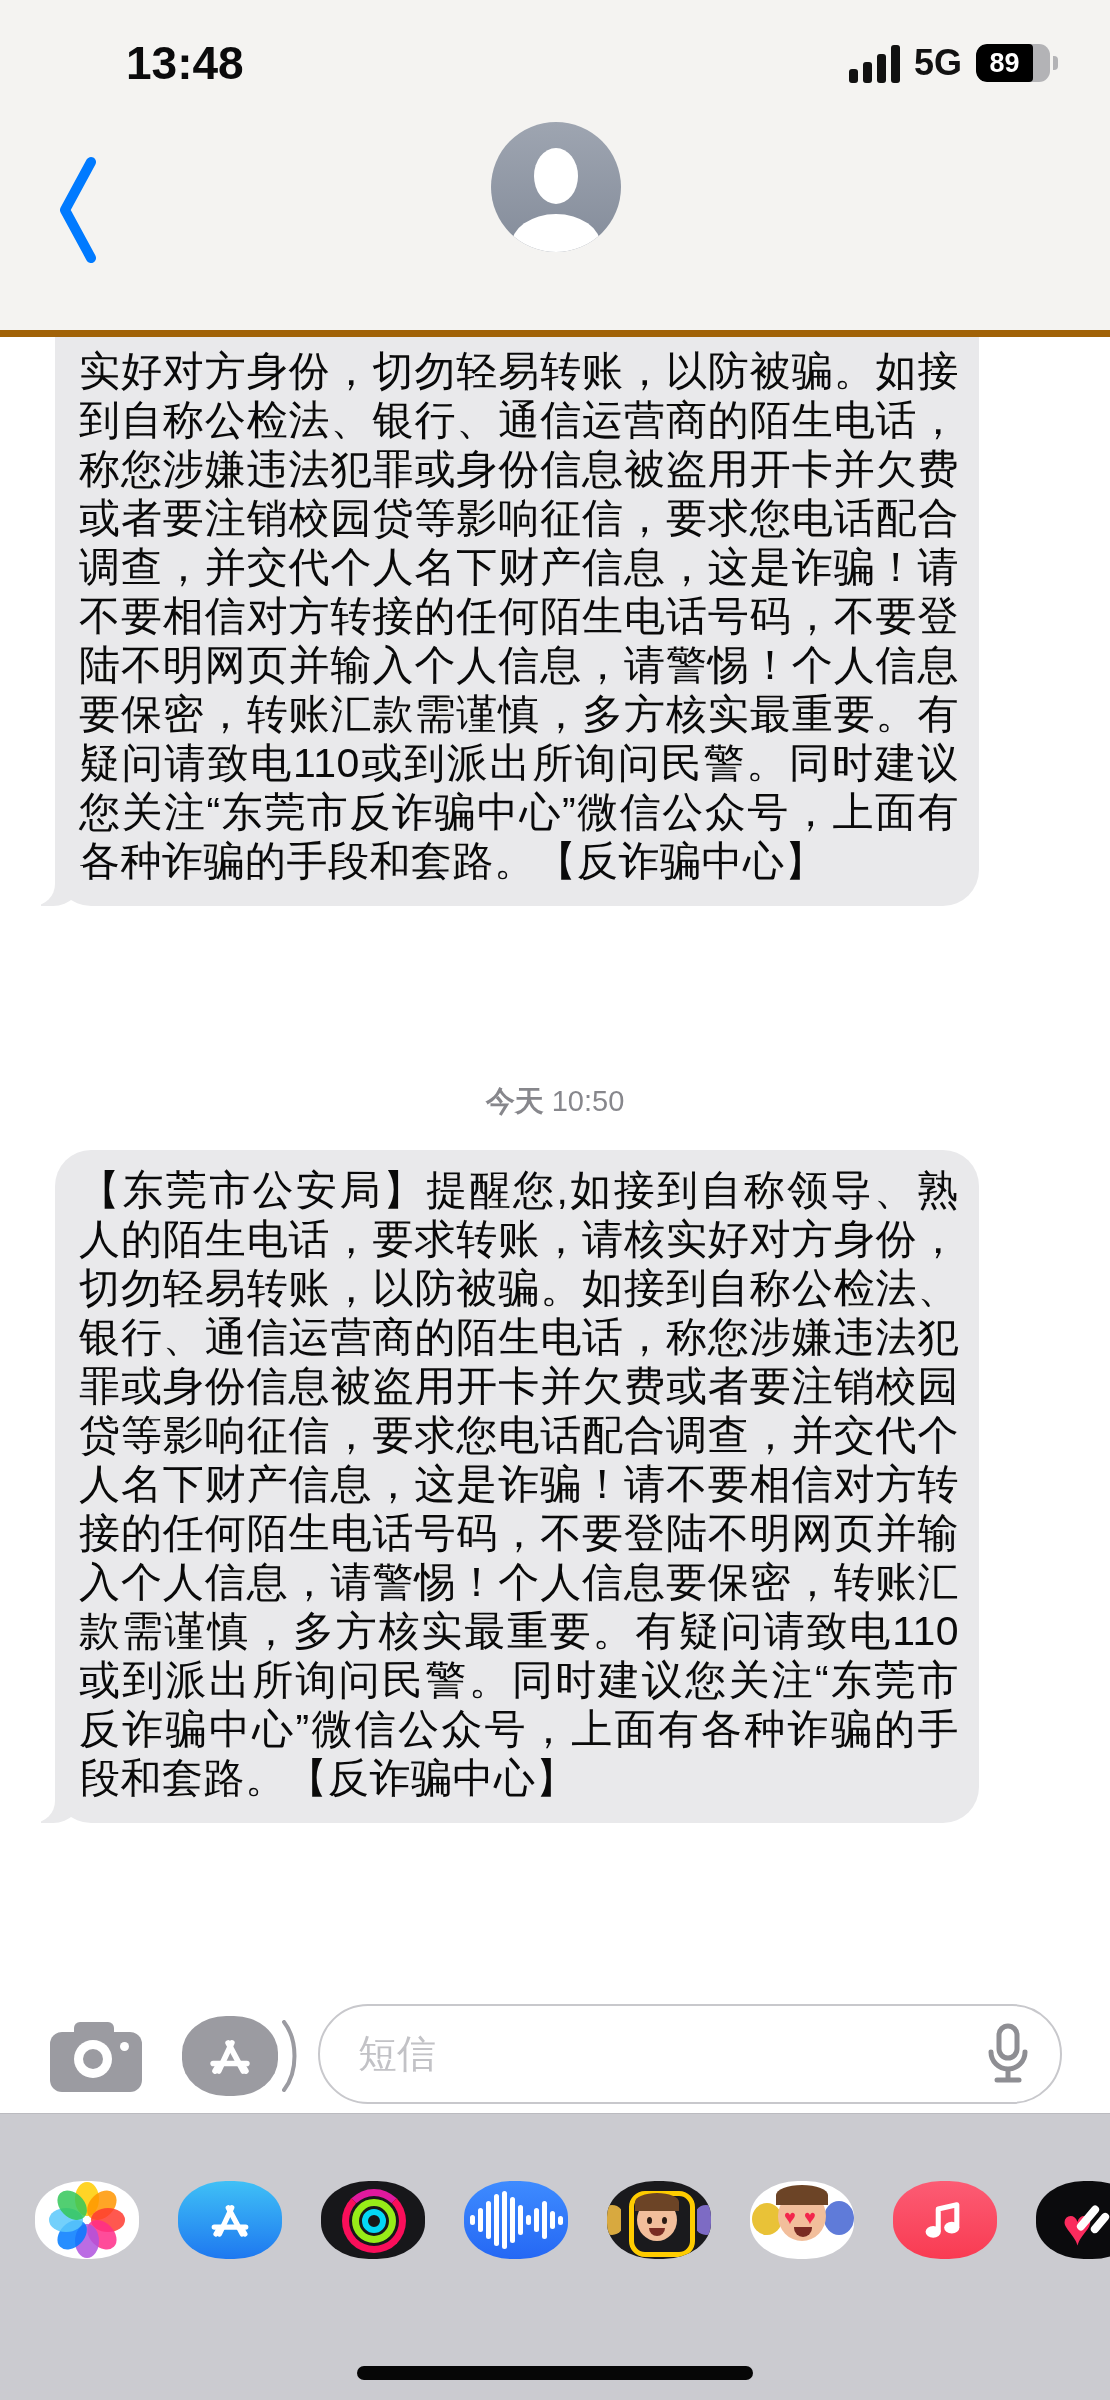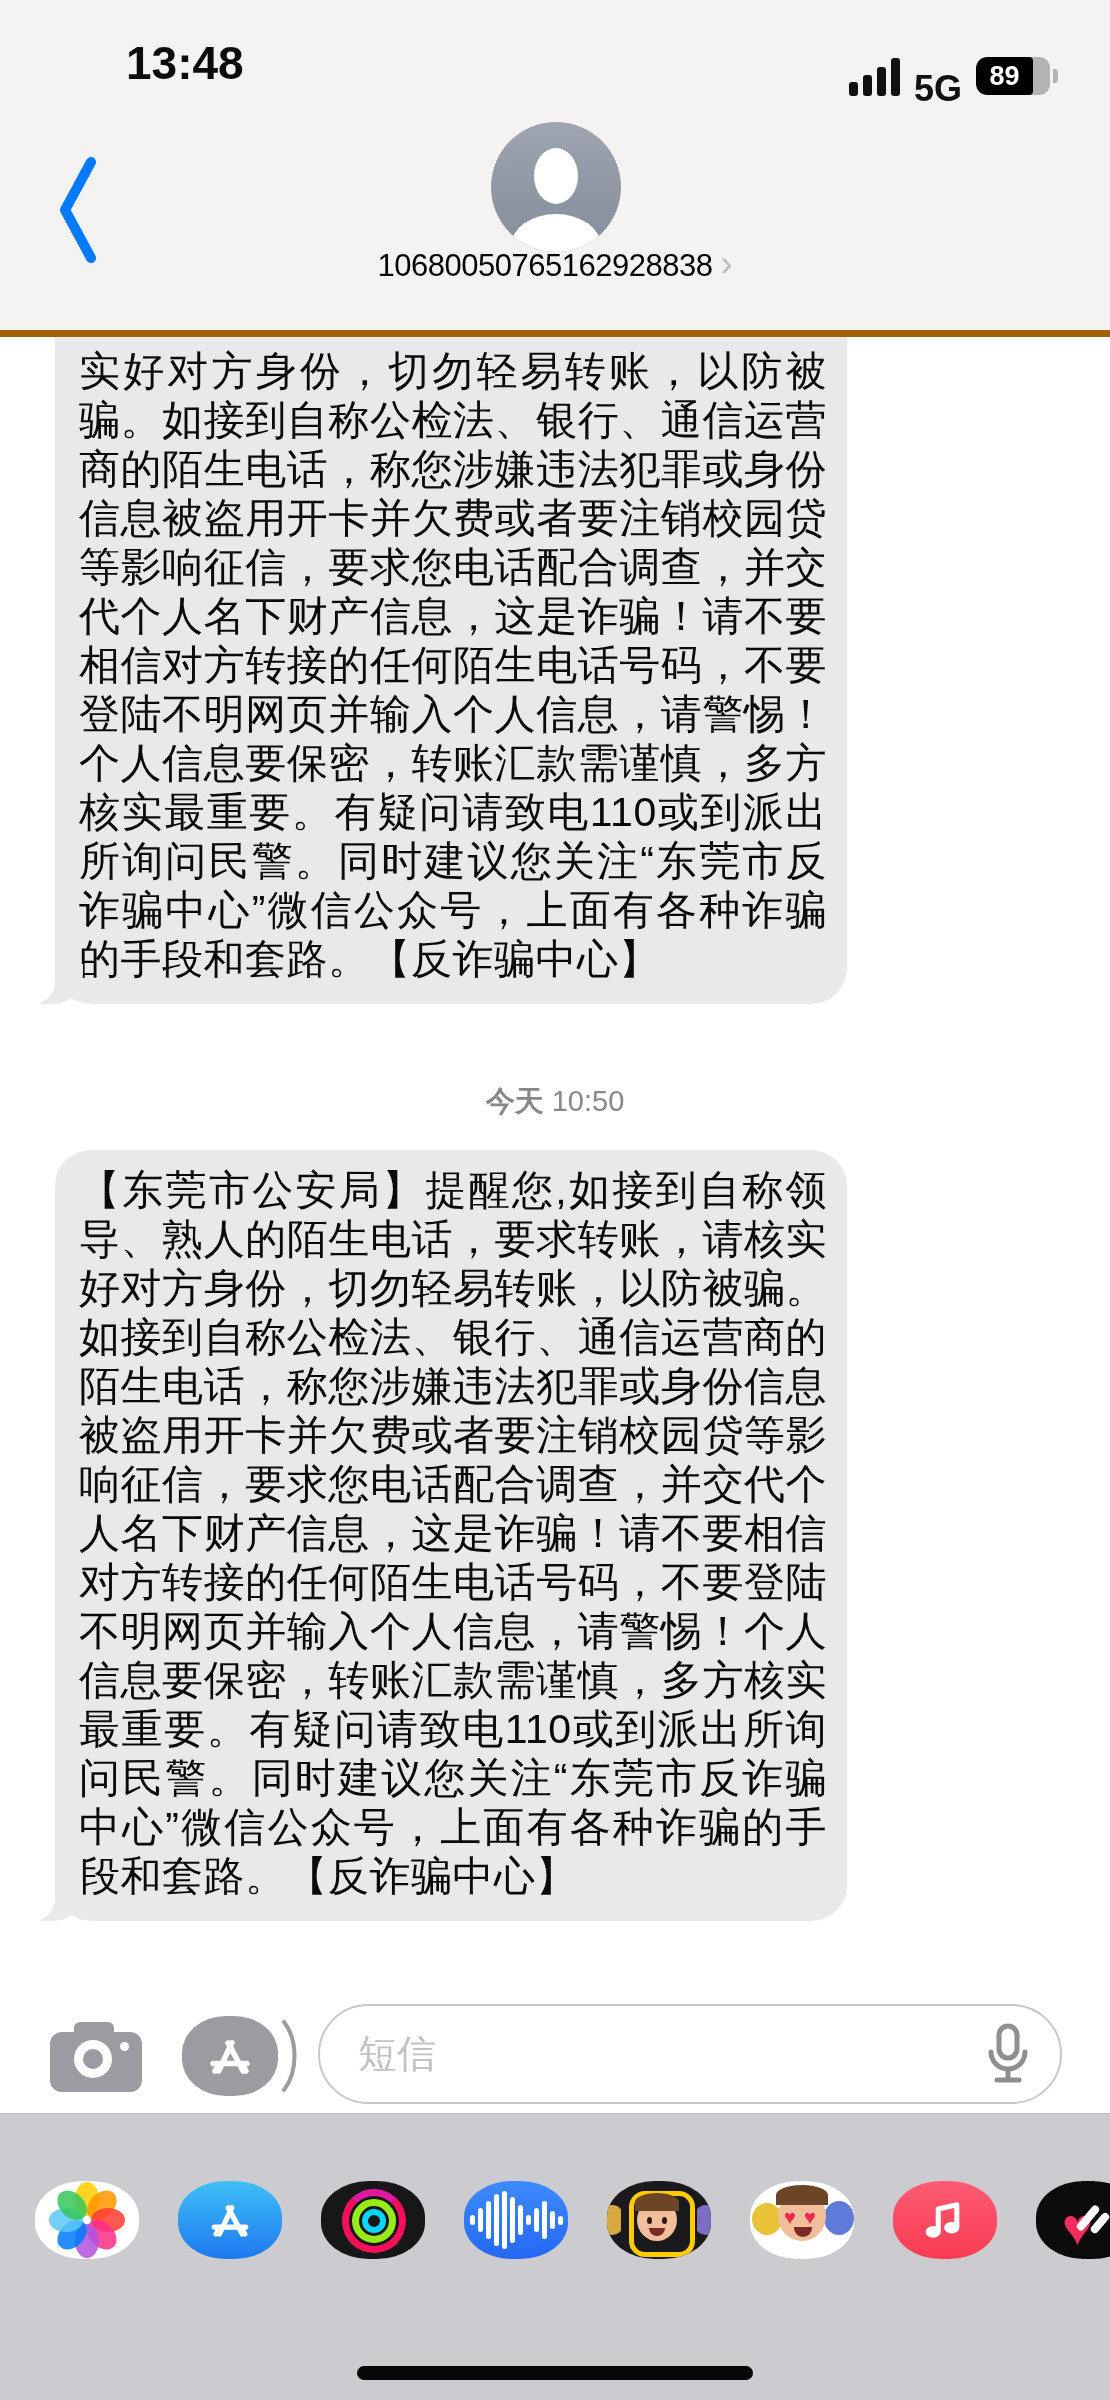--- a/index.html
+++ b/index.html
@@ -12,39 +12,39 @@
   .abs{position:absolute;}
 
   
   .top-chrome{left:0;top:0;width:1110px;height:330px;background:#F4F3F1;border-bottom:7px solid #a16207;z-index:5;}
   .sb-time{left:126px;top:36px;font-size:46px;font-weight:700;color:#0B0B0C;letter-spacing:0;}
   .sb-right{right:52px;top:42px;display:flex;align-items:center;gap:14px;}
   .sig{display:flex;align-items:flex-end;gap:5px;height:40px;}
   .sig i{display:block;width:9px;background:#111;border-radius:3px;}
   .sig i:nth-child(1){height:14px}.sig i:nth-child(2){height:21px}
   .sig i:nth-child(3){height:29px}.sig i:nth-child(4){height:38px}
-  .sb-net{font-size:36px;font-weight:600;color:#111;margin-top:26px;}
+  .sb-net{font-size:36px;font-weight:600;color:#111;}
   .battery{position:relative;width:74px;height:38px;border-radius:11px;background:#B3B3B6;overflow:hidden;}
   .battery .fill{position:absolute;left:0;top:0;bottom:0;width:77%;background:#000;border-radius:11px 4px 4px 11px;}
   .battery .pct{position:absolute;left:0;top:0;width:77%;height:100%;display:flex;align-items:center;justify-content:center;
     color:#fff;font-size:27px;font-weight:700;}
   .bat-nub{width:5px;height:14px;background:#B3B3B6;border-radius:0 4px 4px 0;margin-left:-11px;}
 
   .back-btn{left:48px;top:150px;width:60px;height:120px;display:flex;align-items:center;justify-content:center;cursor:pointer;}
   .avatar{left:491px;top:122px;width:130px;height:130px;border-radius:50%;overflow:hidden;
     background:linear-gradient(180deg,#9EA5B1 0%,#848C9A 100%);}
   .avatar .head{position:absolute;left:43px;top:26px;width:44px;height:56px;border-radius:50%;background:#fff;}
   .avatar .body{position:absolute;left:20px;top:92px;width:90px;height:64px;border-radius:50%;background:#fff;}
   .contact-row{left:0;top:248px;width:1110px;display:flex;align-items:center;justify-content:center;gap:8px;cursor:pointer;}
   .contact-num{font-size:31px;color:#050505;letter-spacing:-0.5px;}
   .contact-chevron{font-size:36px;color:#BDBDC2;line-height:1;transform:translateY(-2px);}
 
   
   .bubble{background:#E9E9EB;color:#0A0A0A;font-size:41px;line-height:49px;
-    width:792px;box-sizing:border-box;padding:16px 20px 20px 24px;position:absolute;left:55px;
+    width:924px;box-sizing:border-box;padding:16px 20px 20px 24px;position:absolute;left:55px;
     letter-spacing:0.5px;text-align:justify;}
   .bubble-1{top:331px;border-radius:6px 6px 36px 36px;}
   .bubble-2{top:1150px;border-radius:36px;}
   .tail::before{content:"";position:absolute;z-index:0;bottom:0;left:-14px;height:40px;width:42px;
     background:#E9E9EB;border-bottom-right-radius:30px;}
   .tail::after{content:"";position:absolute;z-index:1;bottom:0;left:-22px;width:22px;height:44px;
     background:#fff;border-bottom-right-radius:22px;}
   .divider{left:0;top:1082px;width:1110px;text-align:center;font-size:29px;color:#87878C;}
   .divider b{font-weight:700;color:#87878C;}
 
@@ -122,24 +122,20 @@
     <svg width="46" height="112" viewBox="0 0 46 112">
       <polyline points="36,8 10,56 36,104" fill="none" stroke="#007AFF" stroke-width="10" stroke-linecap="round" stroke-linejoin="round"></polyline>
     </svg>
   </div>
 
   <div class="abs avatar">
     <div class="head"></div>
     <div class="body"></div>
   </div>
 
-  <div class="abs contact-row">
-    <span class="contact-num">10680050765162928838</span>
-    <span class="contact-chevron">›</span>
-  </div>
 </div>
 
 <div class="bubble bubble-1 tail">实好对方身份，切勿轻易转账，以防被骗。如接到自称公检法、银行、通信运营商的陌生电话，称您涉嫌违法犯罪或身份信息被盗用开卡并欠费或者要注销校园贷等影响征信，要求您电话配合调查，并交代个人名下财产信息，这是诈骗！请不要相信对方转接的任何陌生电话号码，不要登陆不明网页并输入个人信息，请警惕！个人信息要保密，转账汇款需谨慎，多方核实最重要。有疑问请致电110或到派出所询问民警。同时建议您关注“东莞市反诈骗中心”微信公众号，上面有各种诈骗的手段和套路。【反诈骗中心】</div>
 
 <div class="abs divider">
   <b>今天</b>
   <span> </span>
   <span>10:50</span>
 </div>
 

